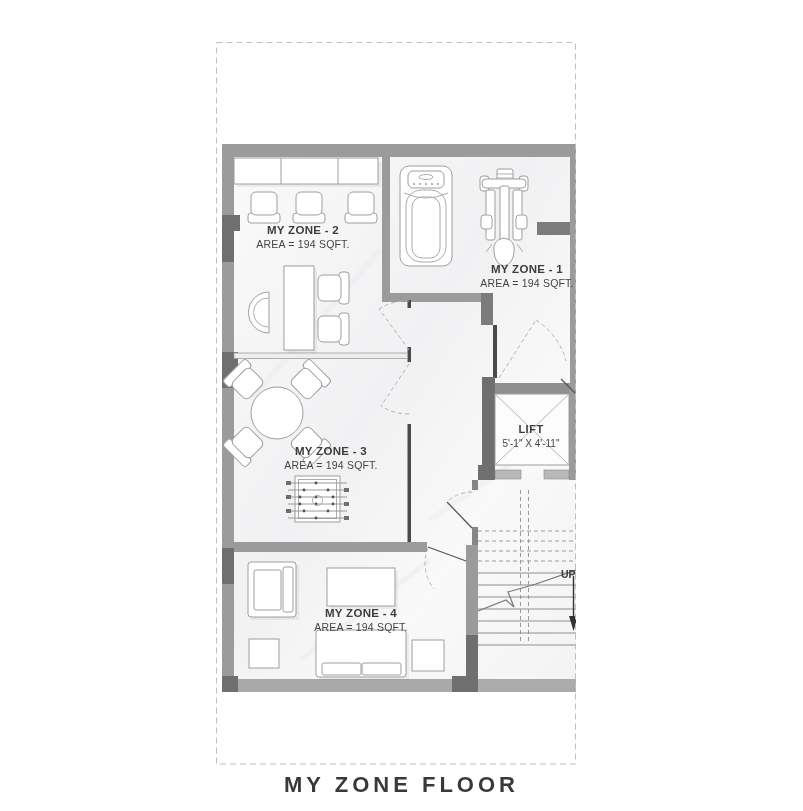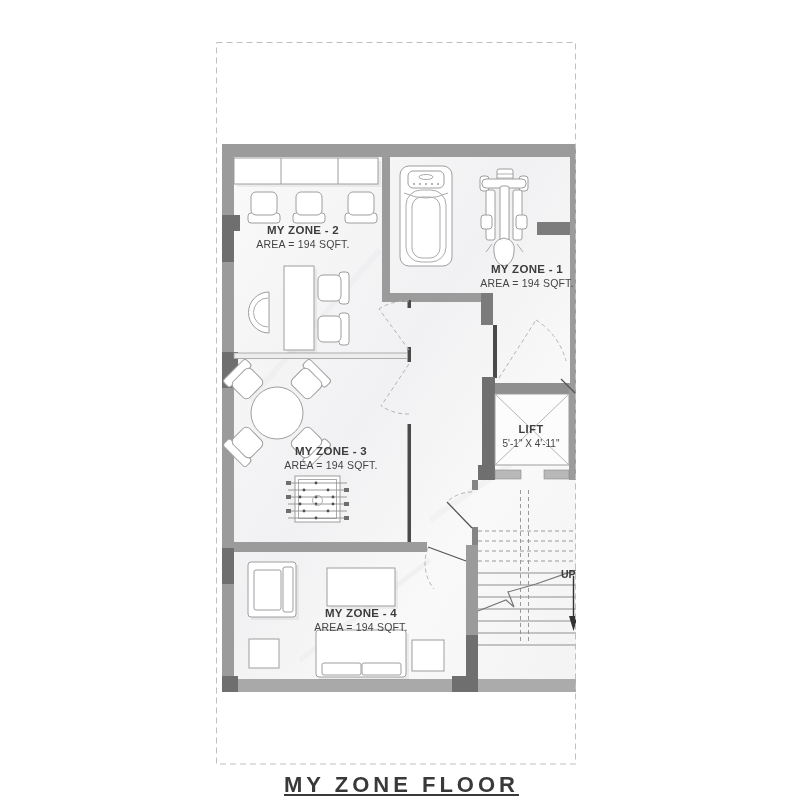--- a/index.html
+++ b/index.html
@@ -14,21 +14,21 @@
   .lbl   { font:700 11.5px "Liberation Sans", sans-serif; fill:#3c3c3c; text-anchor:middle; letter-spacing:.3px; }
   .lbl2  { font:400 10.5px "Liberation Sans", sans-serif; fill:#444444; text-anchor:middle; letter-spacing:.2px; }
   .liftlbl  { font:700 11px "Liberation Sans", sans-serif; fill:#3c3c3c; text-anchor:middle; letter-spacing:.5px; }
   .liftdim  { font:400 10px "Liberation Sans", sans-serif; fill:#444444; text-anchor:middle; }
   .uplbl { font:700 10.5px "Liberation Sans", sans-serif; fill:#3c3c3c; }
   .door  { fill:none; stroke:#b3b3b3; stroke-width:1; stroke-dasharray:4,3; }
   .tread-d { stroke:#9a9a9a; stroke-width:1; stroke-dasharray:4,3; fill:none; }
   .tread-s { stroke:#8f8f8f; stroke-width:1; fill:none; }
   .page-title {
     position:absolute; left:0; right:0; top:772px; text-align:center;
-    font-size:22px; font-weight:600; letter-spacing:4px; color:#393939;text-decoration:underline;
+    font-size:22px; font-weight:600; letter-spacing:4px; color:#393939;
   }
 </style>
 </head>
 <body>
 
 <div class="stage">
   <svg width="803" height="811" viewBox="0 0 803 811">
     <defs>
       <clipPath id="planClip">
           <rect x="216" y="42" width="360" height="722"></rect>

